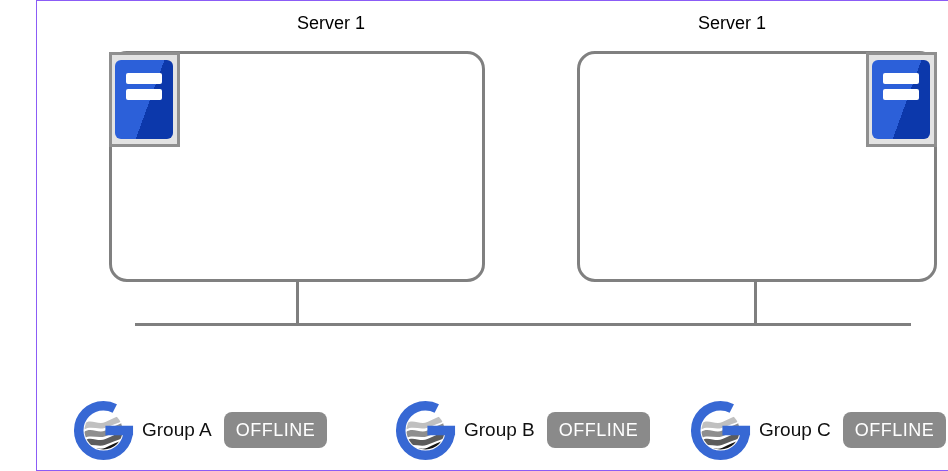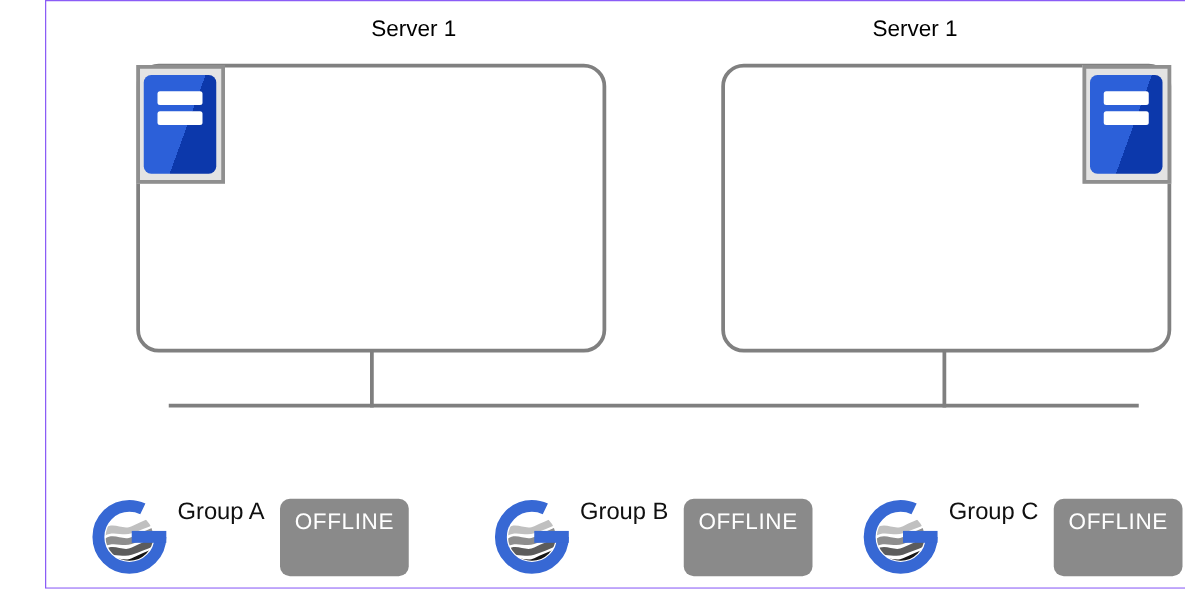--- a/index.html
+++ b/index.html
@@ -35,21 +35,21 @@
   .slot{
     position:absolute; left:11px; width:36px; height:11px;
     background:#ffffff; border-radius:2px;
   }
   .s1{top:13px}
   .s2{top:29px}
   .vline{position:absolute; top:279px; width:3px; height:46px; background:#7f7f7f;}
   .v1{left:259px}
   .v2{left:717px}
   .busline{position:absolute; top:322px; left:98px; width:776px; height:3px; background:#7f7f7f;}
-  .group{position:absolute; top:398px; height:62px; display:flex; }
+  .group{position:absolute; top:398px; height:62px; display:flex; align-items:center;}
   .gA{left:36px}
   .gB{left:358px}
   .gC{left:653px}
   .logo{width:61px; height:61px; flex:0 0 auto; display:block;}
   .glabel{margin-left:8px; font-size:19px; color:#101010; white-space:nowrap;}
   .badge{
     margin-left:12px; background:#8a8a8a; color:#ffffff;
     font-size:18px; letter-spacing:0.5px; line-height:26px;
     padding:5px 12px; border-radius:8px; white-space:nowrap;
   }

